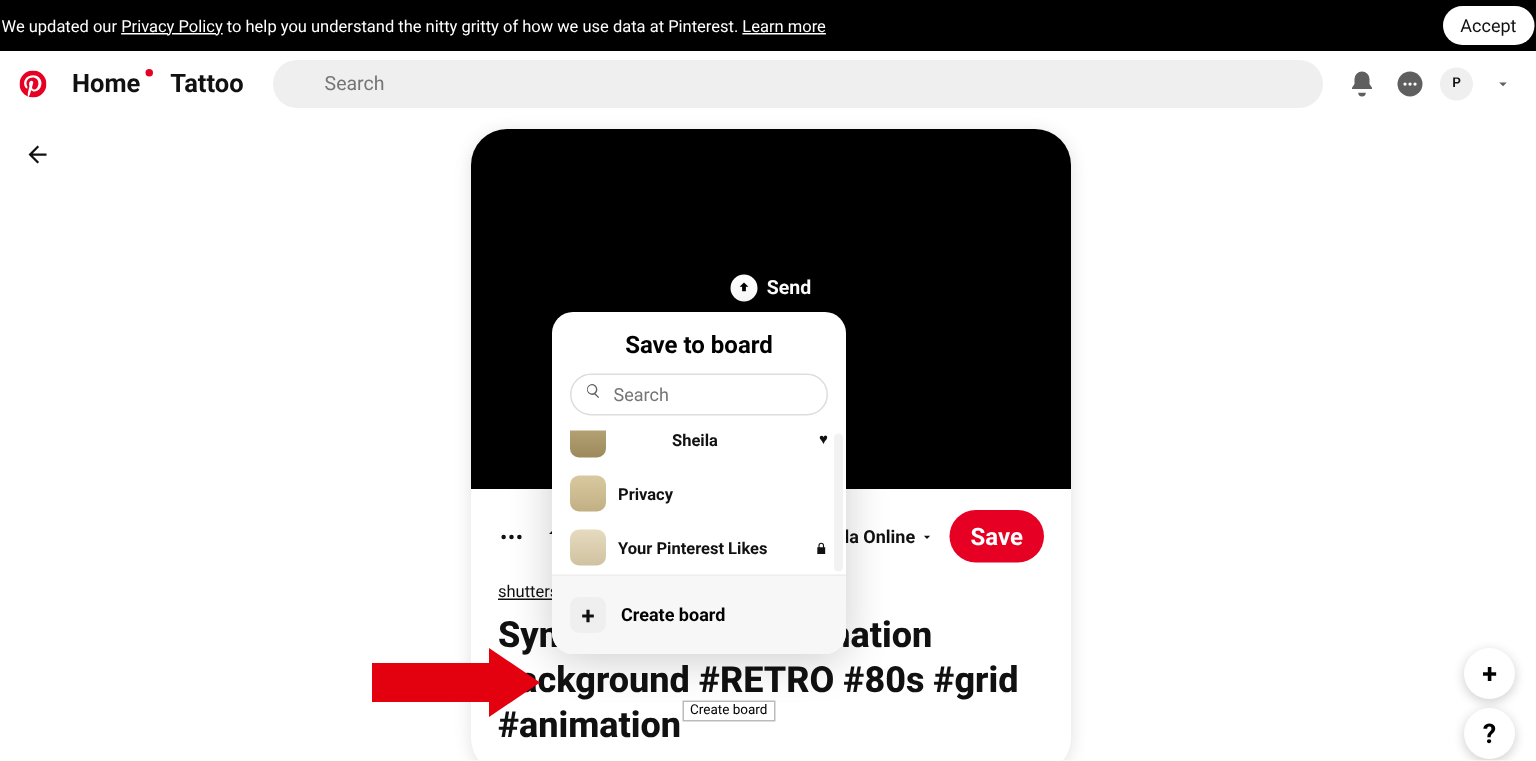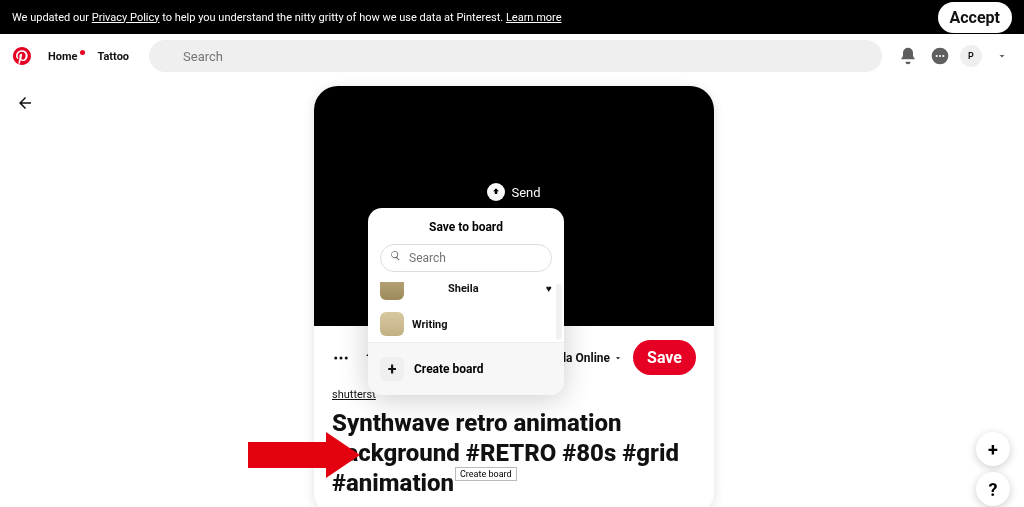--- a/index.html
+++ b/index.html
@@ -1,55 +1,55 @@
 <!DOCTYPE html>
 <html><head>
 <meta charset="utf-8">
 <style>
   * { margin: 0; padding: 0; box-sizing: border-box; font-family: -apple-system, BlinkMacSystemFont, "Segoe UI", Roboto, Helvetica, Arial, sans-serif; }
   body { background: #fff; width: 1024px; height: 507px; overflow: hidden; position: relative; }
 
   
-  .banner { background: #000; color: #fff; height: 34px; display: flex; align-items: center; justify-content: space-between; padding: 0 12px; font-size: 11px; }
+  .banner { background: #000; color: #fff; height: 34px; display: flex; align-items: center; justify-content: space-between; padding: 0 1px; font-size: 11px; }
   .banner a { color: #fff; text-decoration: underline; }
-  .banner .accept { background: #fff; color: #111; border: none; border-radius: 18px; padding: 6px 12px; font-weight: 700; font-size: 16px; cursor: pointer; }
+  .banner .accept { background: #fff; color: #111; border: none; border-radius: 18px; padding: 6px 12px; font-weight: 400; font-size: 12px; cursor: pointer; }
 
   
   .header { height: 44px; display: flex; align-items: center; padding: 0 10px; gap: 8px; }
   .logo { width: 24px; height: 24px; background: #fff; border-radius: 50%; display: flex; align-items: center; justify-content: center; color: #e60023; font-weight: 900; font-size: 16px; }
-  .nav-link { font-size: 11px; font-weight: 700; color: #111; padding: 0 6px; cursor: pointer; position: relative; }
+  .nav-link { font-size: 17px; font-weight: 700; color: #111; padding: 0 6px; cursor: pointer; position: relative; }
   .nav-link .dot { position: absolute; top: 0; right: -2px; width: 5px; height: 5px; background: #e60023; border-radius: 50%; }
   .search-wrap { flex: 1; margin: 0 6px; }
   .search { width: 100%; height: 32px; border-radius: 22px; background: #efefef; border: none; padding: 0 14px 0 34px; font-size: 13px; color: #5f5f5f; position: relative; }
   .search-wrap { position: relative; }
   .search-wrap .sicon { position: absolute; left: 12px; top: 8px; color: #5f5f5f; }
   .hicon { width: 24px; height: 24px; display: flex; align-items: center; justify-content: center; color: #5f5f5f; cursor: pointer; }
   .avatar-sm { width: 22px; height: 22px; border-radius: 50%; background: #efefef; color: #111; font-size: 9px; font-weight: 600; display: flex; align-items: center; justify-content: center; }
 
   
   .back { position: absolute; left: 16px; top: 94px; font-size: 18px; font-weight: 900; cursor: pointer; }
 
   
   .card { position: absolute; left: 314px; top: 86px; width: 400px; border-radius: 24px; overflow: visible; box-shadow: 0 2px 12px rgba(0,0,0,0.12); background: #fff; }
-  .card-media { height: 240px; background: #000; border-radius: 24px 24px 0 0; position: relative; display: flex; flex-direction: column; align-items: center; justify-content: center; color: #fff; gap: 10px; font-weight: 400; font-size: 13px; }
+  .card-media { height: 240px; background: #000; border-radius: 24px 24px 0 0; position: relative; display: flex; flex-direction: column; align-items: center; justify-content: center; color: #fff; gap: 10px; font-weight: 700; font-size: 13px; }
   .media-row { display: flex; align-items: center; gap: 6px; }
   .media-row .circ { width: 18px; height: 18px; background: #fff; border-radius: 50%; display: flex; align-items: center; justify-content: center; color: #000; font-size: 11px; }
 
   .card-body { padding: 14px 18px 18px 18px; position: relative; }
   .action-row { display: flex; align-items: center; justify-content: space-between; margin-bottom: 8px; }
   .action-left { display: flex; align-items: center; gap: 12px; color: #111; font-size: 18px; }
   .action-right { display: flex; align-items: center; gap: 10px; }
   .board-sel { font-size: 12px; font-weight: 700; color: #111; cursor: pointer; }
   .save-btn { background: #e60023; color: #fff; border: none; border-radius: 22px; padding: 8px 14px; font-weight: 700; font-size: 16px; cursor: pointer; }
   .src { font-size: 11px; text-decoration: underline; color: #111; }
   .title { font-size: 24px; font-weight: 800; color: #111; line-height: 1.25; margin-top: 6px; }
 
   
   .popover { position: absolute; left: 368px; top: 208px; width: 196px; background: #fff; border-radius: 14px; box-shadow: 0 4px 30px rgba(0,0,0,0.2); overflow: hidden; z-index: 20; }
-  .pop-title { text-align: center; font-size: 12px; font-weight: 700; padding: 12px 0 10px 0; }
+  .pop-title { text-align: center; font-size: 16px; font-weight: 700; padding: 12px 0 10px 0; }
   .pop-search-wrap { padding: 0 12px 10px 12px; position: relative; }
   .pop-search-wrap .sicon { position: absolute; left: 22px; top: 6px; color: #5f5f5f; font-size: 12px; }
   .pop-search { width: 100%; height: 28px; border-radius: 18px; border: 1.5px solid #ddd; padding: 0 10px 0 28px; font-size: 12px; }
   .blist { max-height: 160px; overflow: hidden; position: relative; }
   .bitem { display: flex; align-items: center; gap: 8px; padding: 6px 12px; font-size: 11px; font-weight: 700; color: #111; cursor: pointer; }
   .bitem.first { padding-top: 0; margin-top: -6px; gap: 44px; }
   .bthumb { width: 24px; height: 24px; border-radius: 6px; background: #c8bfa7; flex-shrink: 0; }
   .bthumb.t1 { background: linear-gradient(#bba87a,#9c8a5c); }
   .bthumb.t2 { background: linear-gradient(#d8dfe6,#a8b4c0); position: relative; }
   .bthumb.t2::after { content: ""; position: absolute; left: 6px; top: 4px; width: 10px; height: 14px; background: #7c8896; border-radius: 50% 50% 45% 45%; }
@@ -183,21 +183,30 @@
     <input class="pop-search" placeholder="Search" style="">
   </div>
   <div class="blist">
     <div class="bitem first">
       <div class="bthumb t1"></div>
       <span>Sheila</span>
       <span class="heart">♥</span>
     </div>
     <div class="bitem">
       <div class="bthumb t4"></div>
-      <span>Writing</span>
+      <span>Privacy</span>
+    </div>
+    <div class="bitem">
+      <div class="bthumb t5"></div>
+      <span>Your Pinterest Likes</span>
+      <span class="lock">
+          <svg width="9" height="9" viewBox="0 0 24 24" fill="#111">
+            <path d="M12 2a5 5 0 00-5 5v3H5v12h14V10h-2V7a5 5 0 00-5-5zm-3 8V7a3 3 0 116 0v3H9z"></path>
+          </svg>
+        </span>
     </div>
     <div class="scroll">
         <div class="thumb"></div>
       </div>
   </div>
   <div class="create-row">
     <div class="plusbox">+</div>
     <span>Create board</span>
   </div>
 </div>

